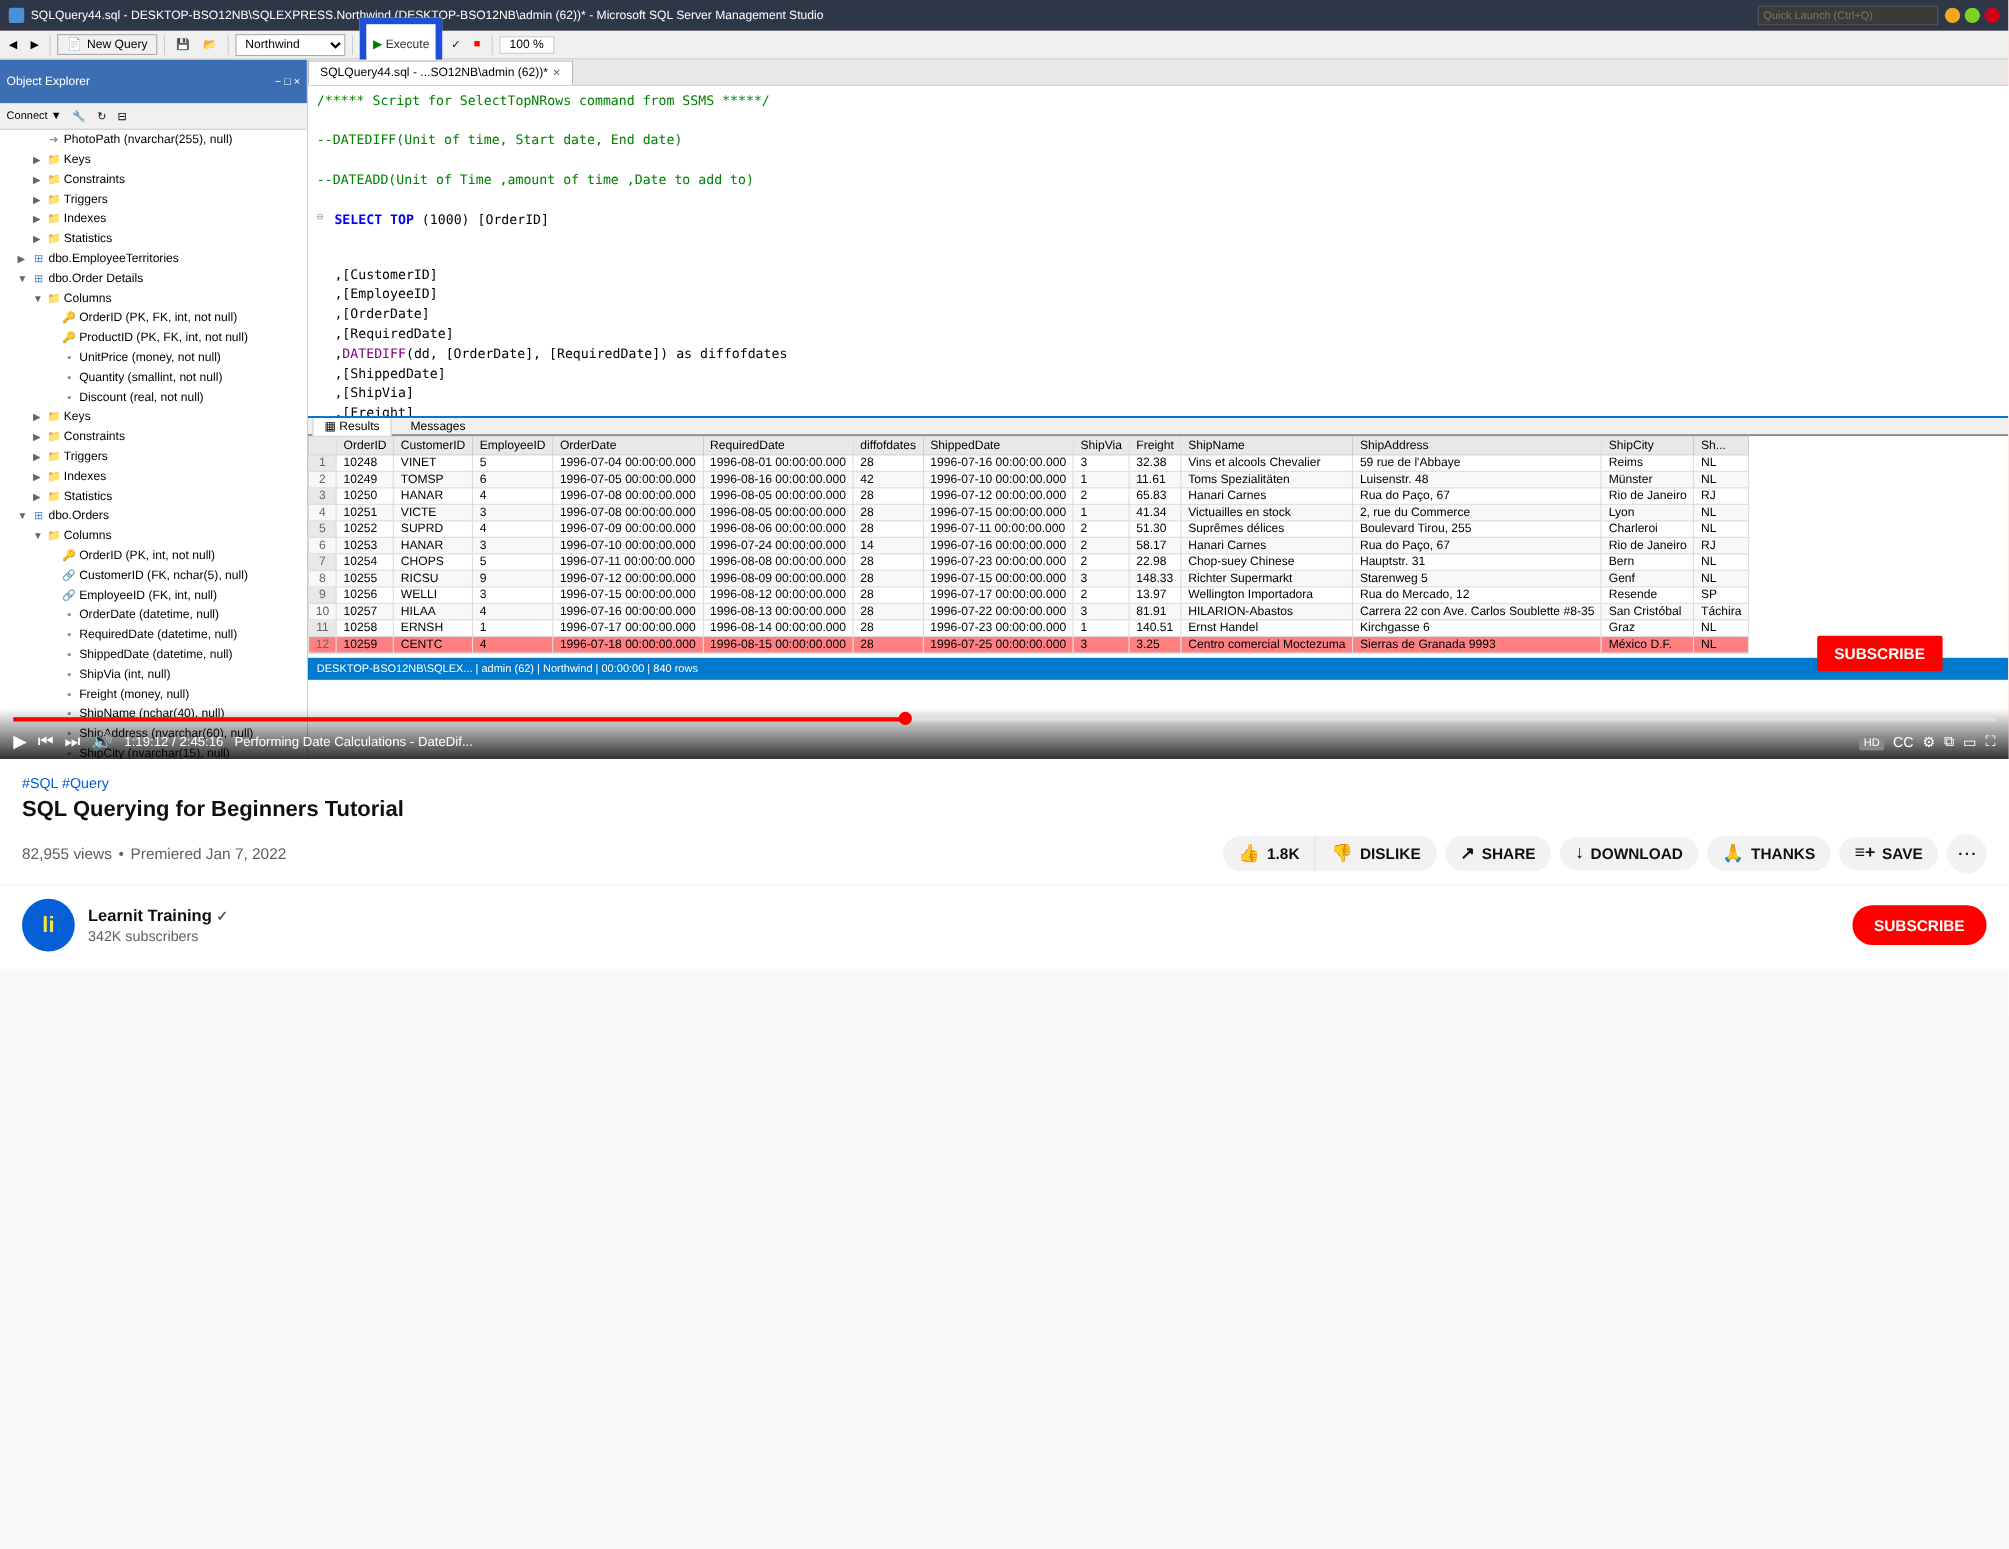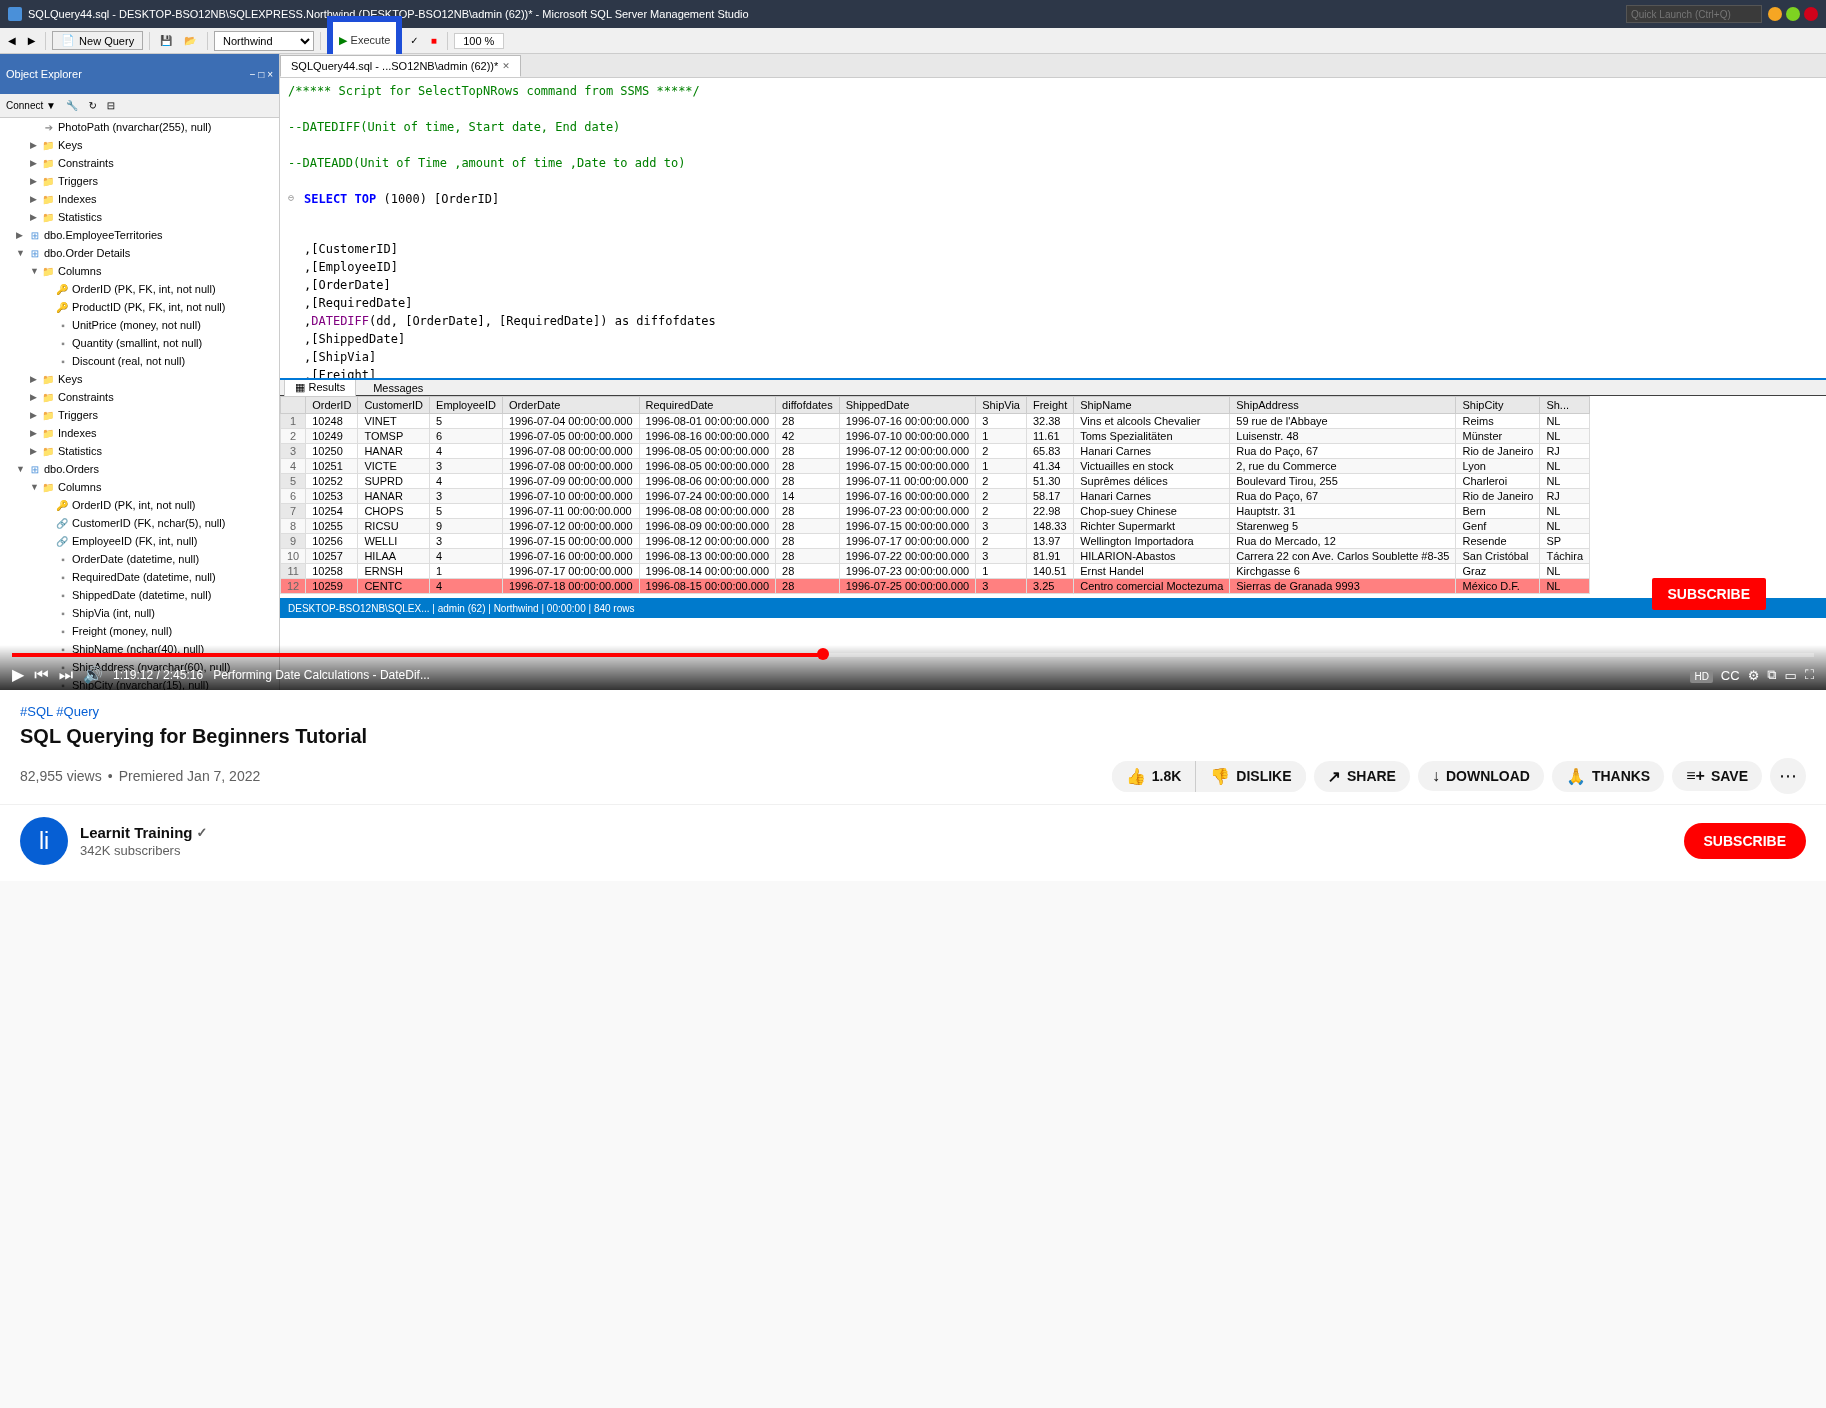--- a/index.html
+++ b/index.html
@@ -435,26 +435,26 @@
       align-items: center;
       padding: 12px 20px 16px;
       background: #fff;
       border-top: 1px solid #f0f0f0;
     }
     .channel-avatar {
       width: 48px;
       height: 48px;
       border-radius: 50%;
       background: #065fd4;
-      color: #ffffff;
+      color: #fde047;
       display: flex;
       align-items: center;
       justify-content: center;
-      font-size: 23px;
-      font-weight: normal;
+      font-size: 20px;
+      font-weight: bold;
       flex-shrink: 0;
       margin-right: 12px;
     }
     .channel-info { flex: 1; }
     .channel-name {
       font-size: 15px;
       font-weight: 600;
       color: #0f0f0f;
       display: flex;
       align-items: center;
@@ -482,21 +482,21 @@
   <div class="video-container">
 
     <div class="ssms-window">
 
       <div class="ssms-titlebar">
         <div class="ssms-titlebar-left">
           <div class="ssms-titlebar-icon"></div>
           <span style="font-size:11px;">SQLQuery44.sql - DESKTOP-BSO12NB\SQLEXPRESS.Northwind (DESKTOP-BSO12NB\admin (62))* - Microsoft SQL Server Management Studio</span>
         </div>
         <div style="display:flex;align-items:center;gap:6px;">
-          <input type="text" style="width: 136px; height: 18px; font-size: 10px; border: 1px solid rgb(85, 85, 85); background: rgb(58, 58, 58); color: rgb(255, 255, 255); padding: 1px 4px;" placeholder="Quick Launch (Ctrl+Q)">
+          <input type="text" style="width: 164px; height: 18px; font-size: 10px; border: 1px solid rgb(85, 85, 85); background: rgb(58, 58, 58); color: rgb(255, 255, 255); padding: 1px 4px;" placeholder="Quick Launch (Ctrl+Q)">
           <div class="ssms-titlebar-buttons">
             <div class="ssms-titlebar-btn btn-min"></div>
             <div class="ssms-titlebar-btn btn-max"></div>
             <div class="ssms-titlebar-btn btn-close"></div>
           </div>
         </div>
       </div>
 
 
       <div class="ssms-toolbar">

